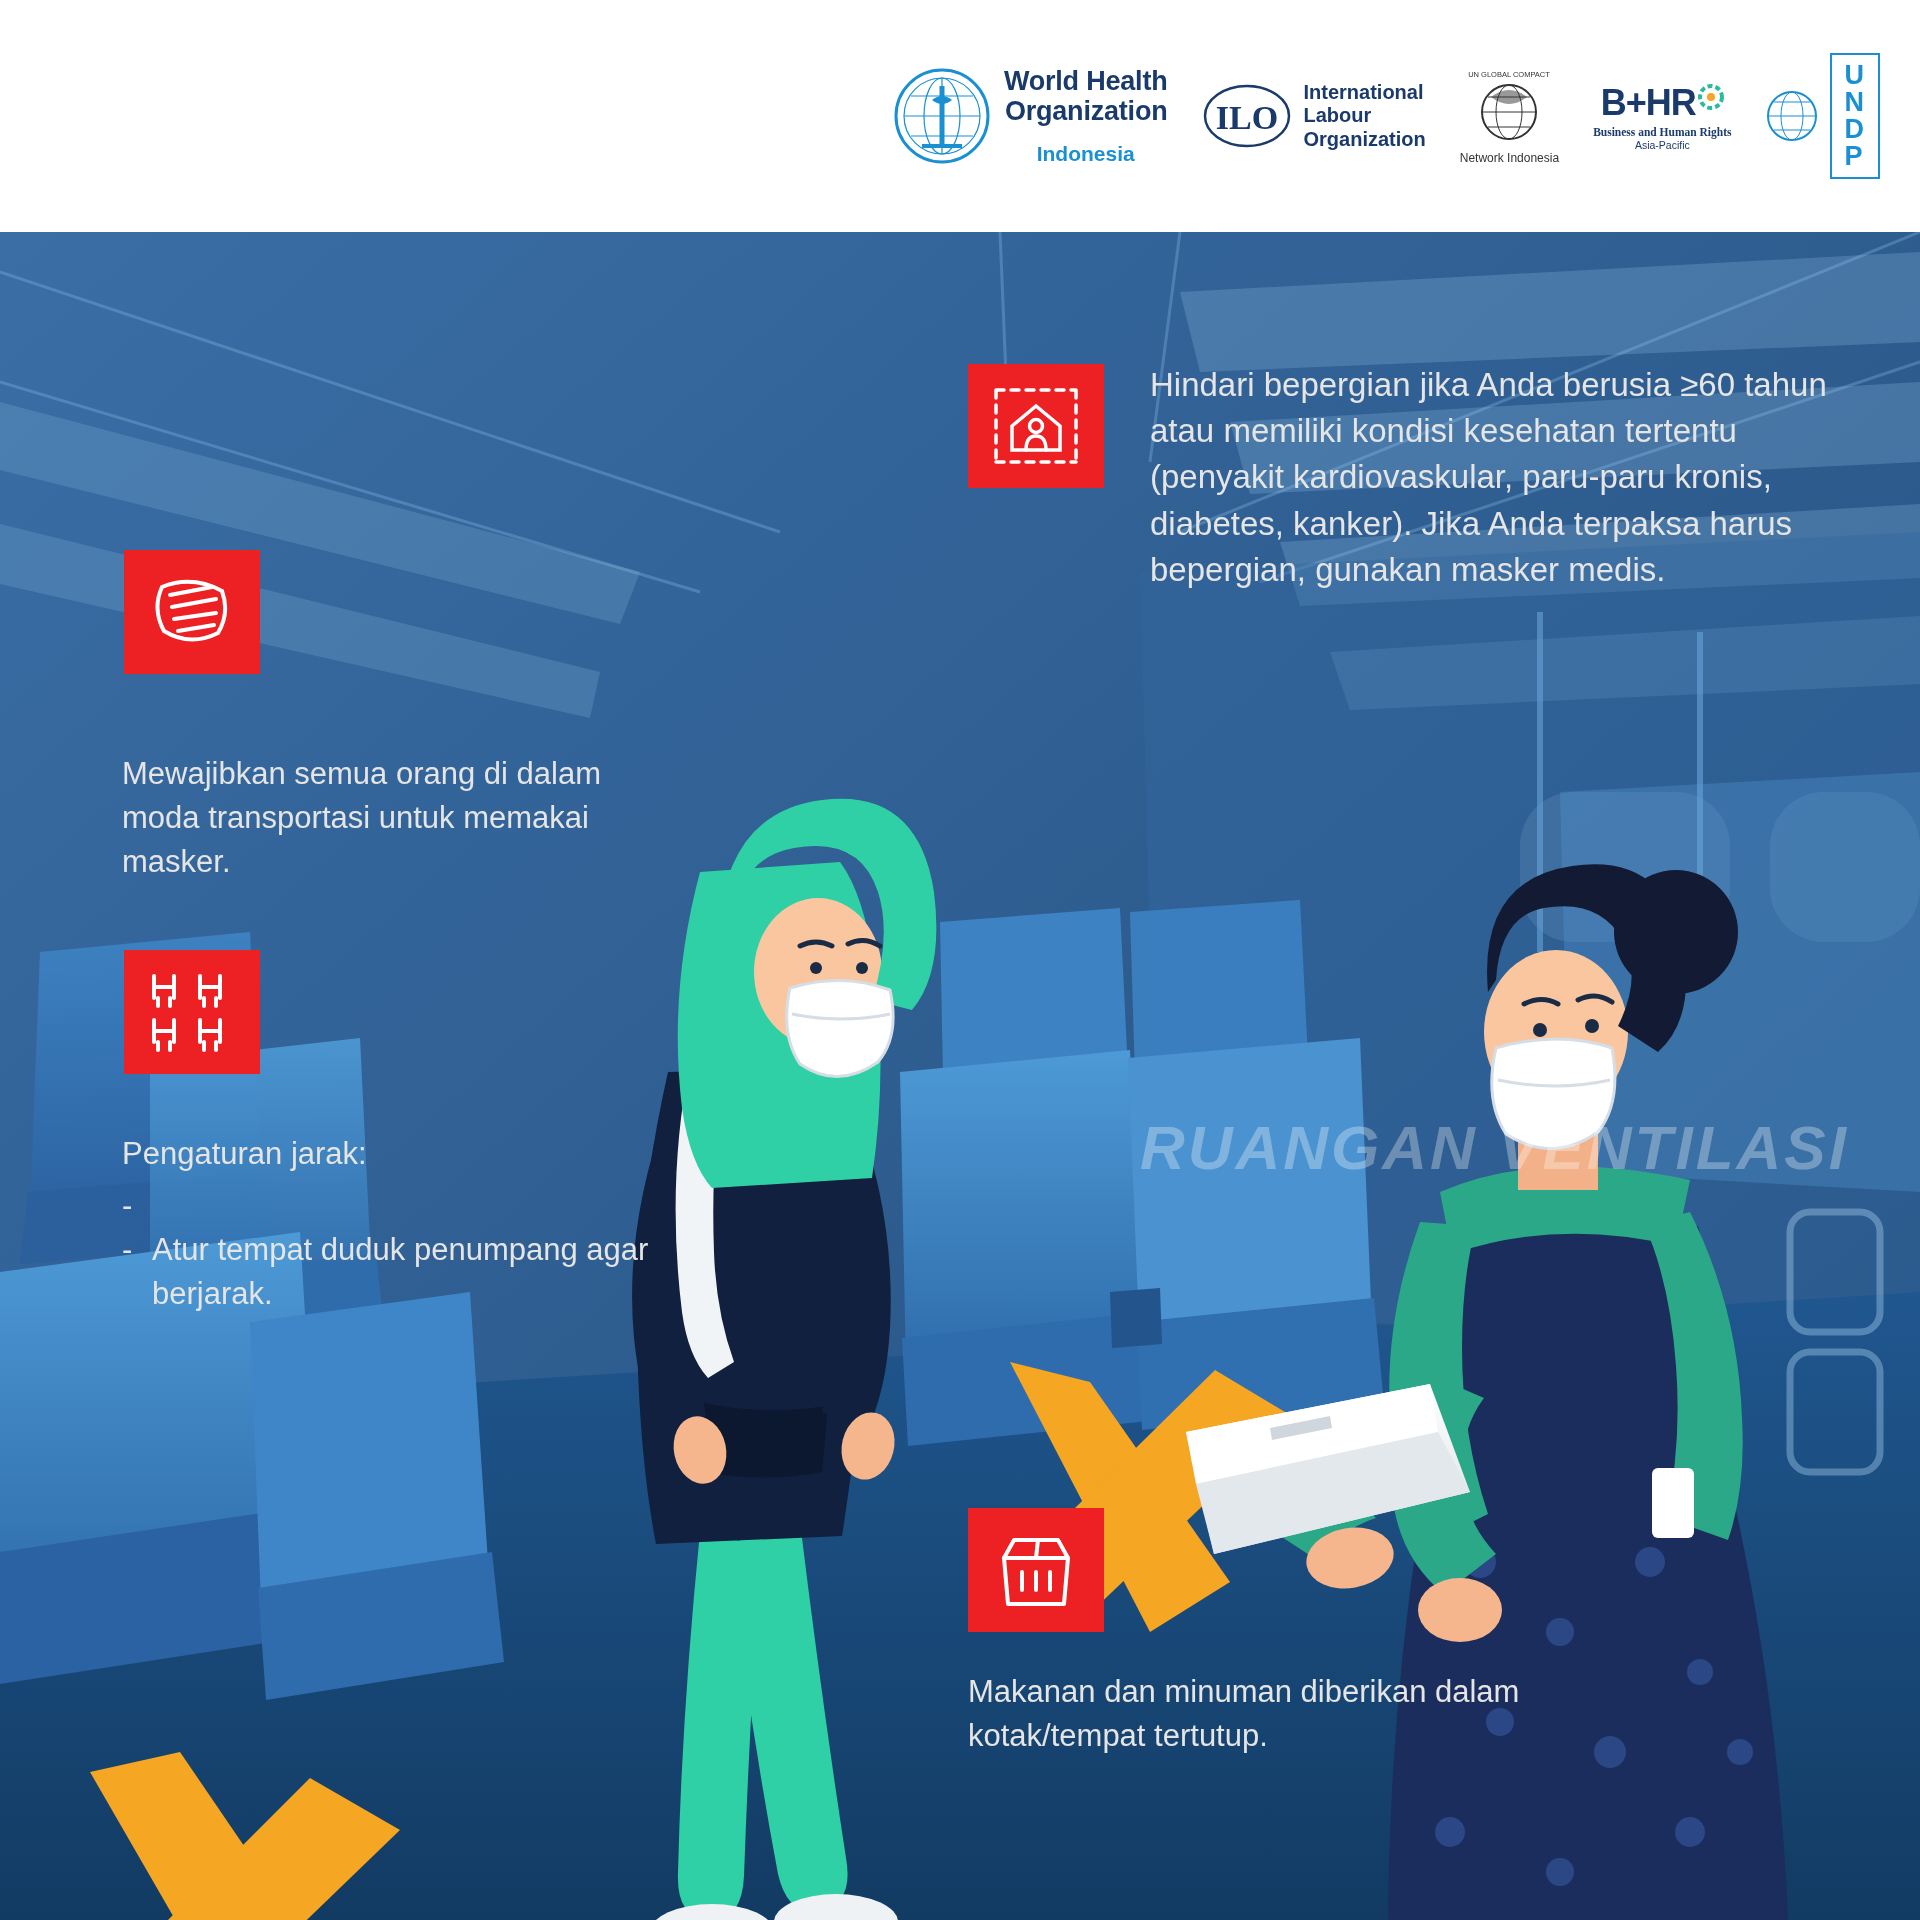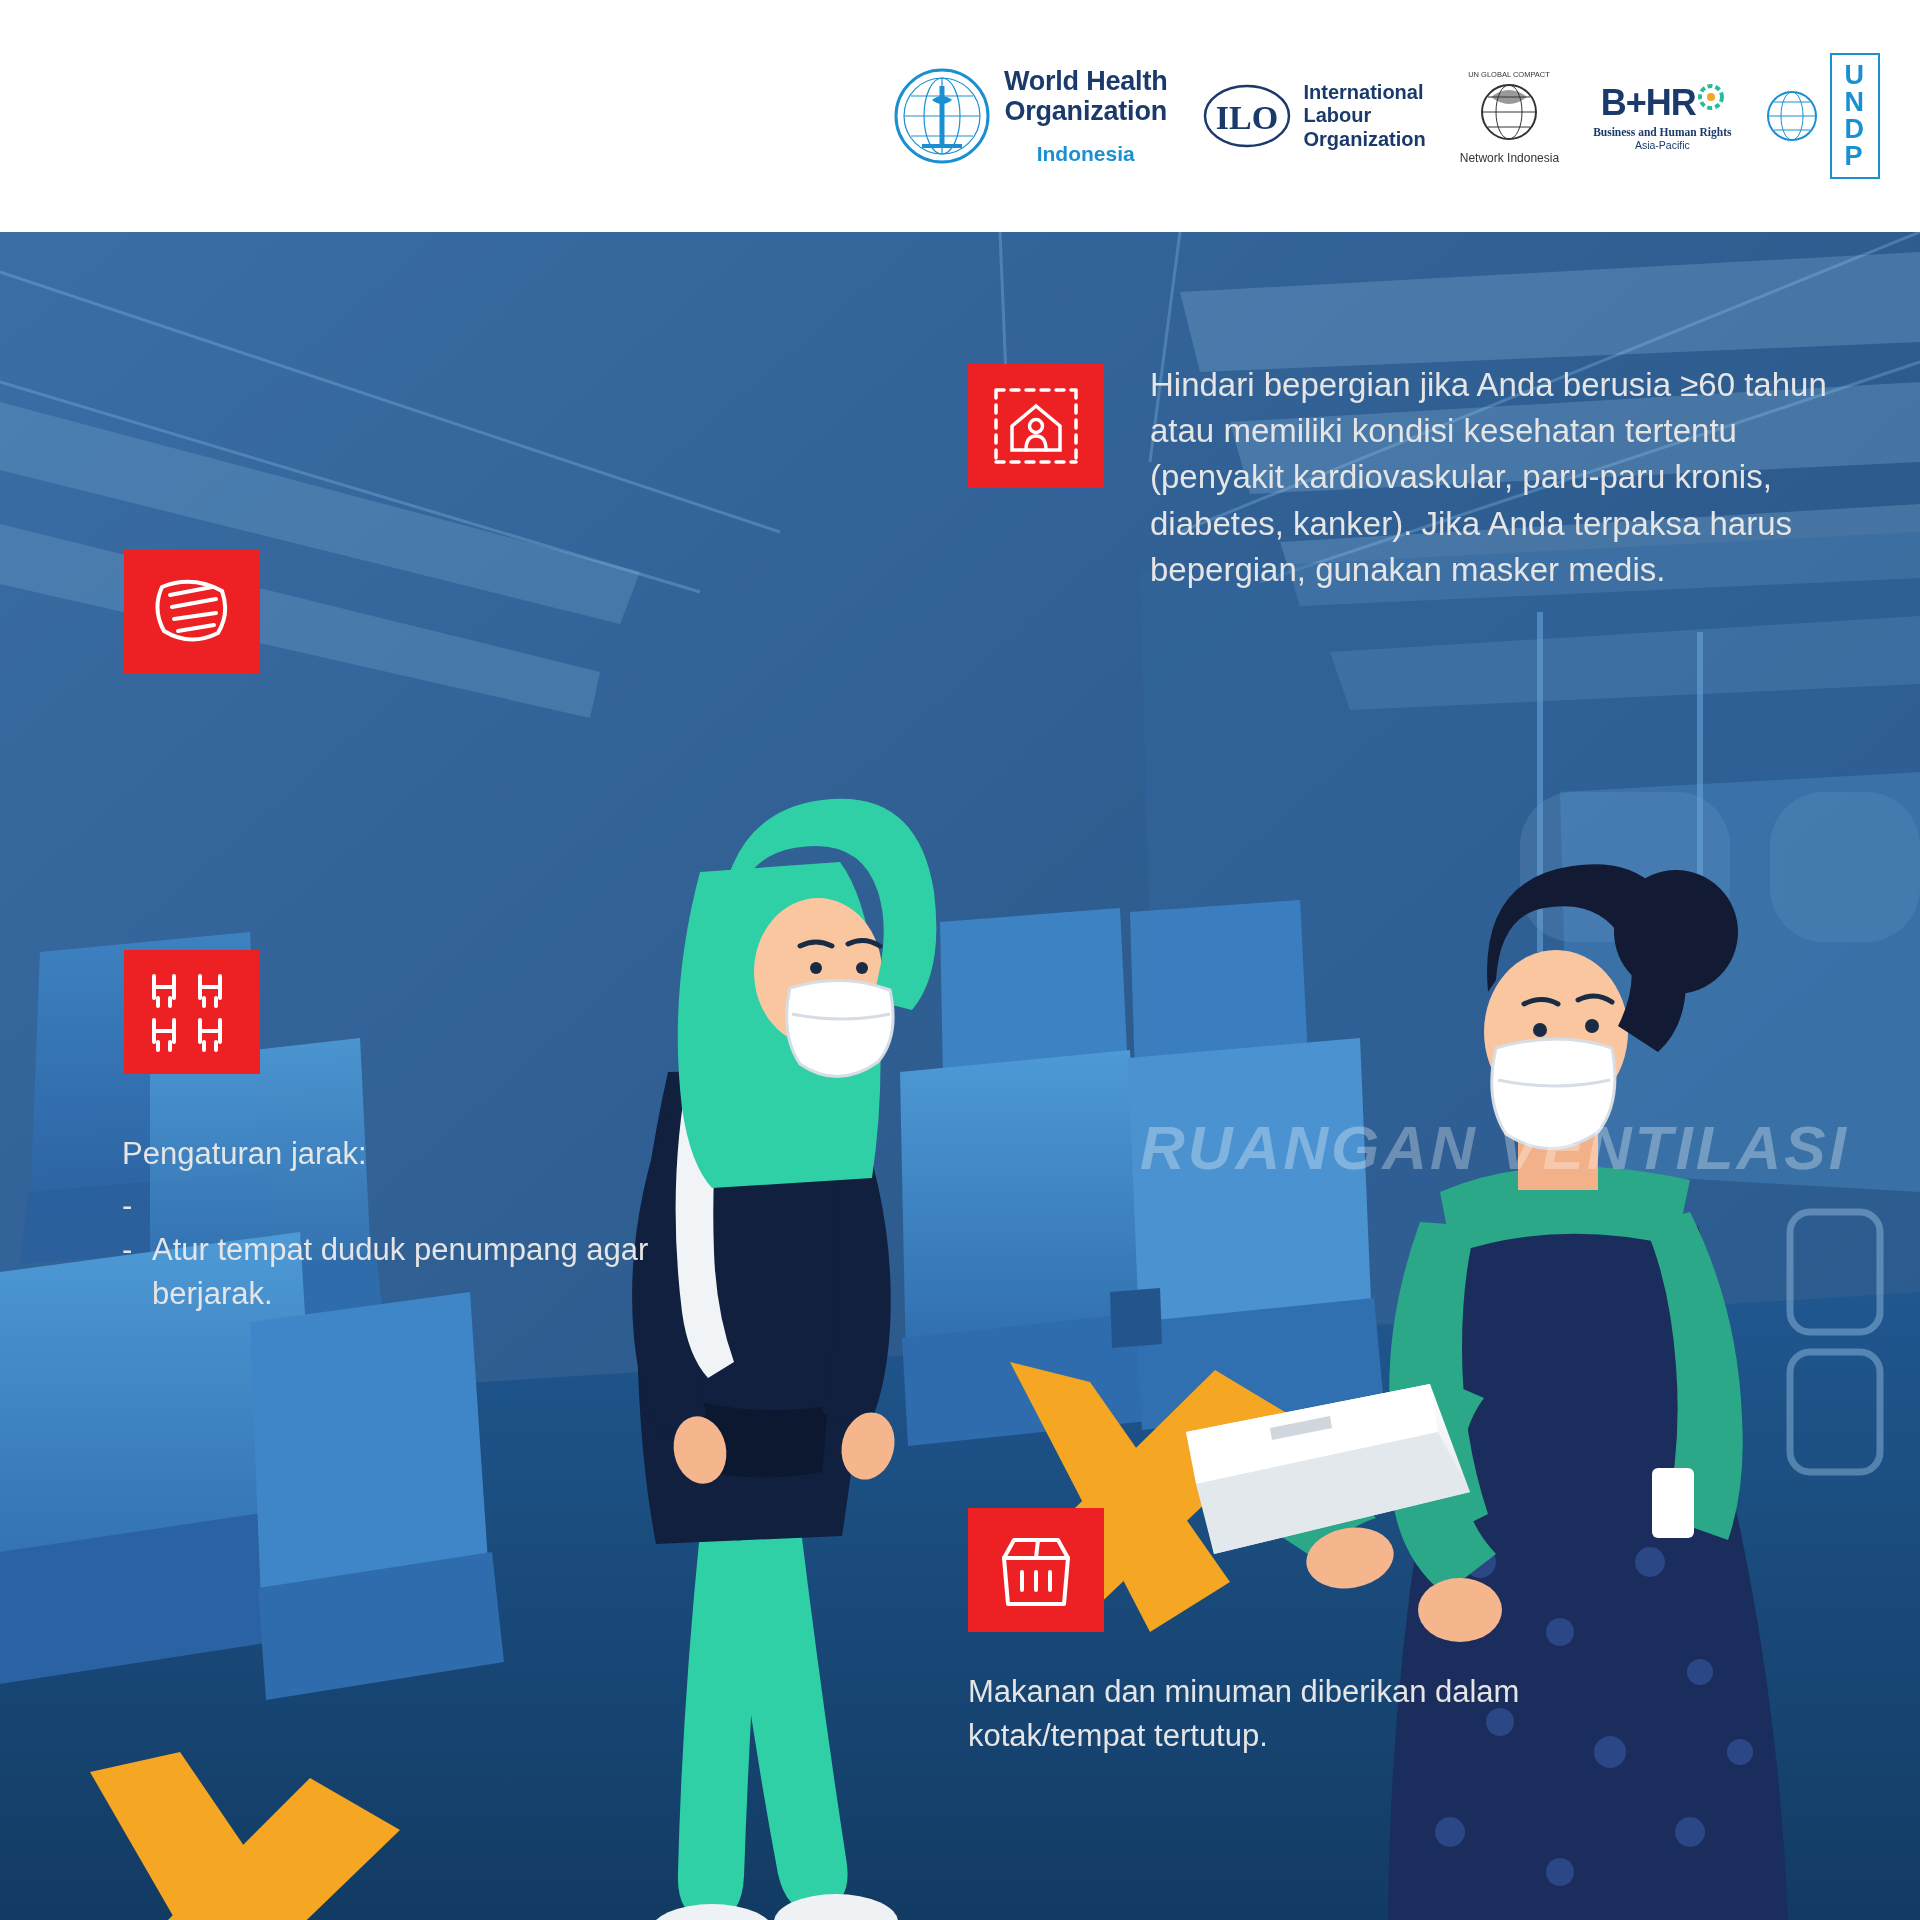--- a/index.html
+++ b/index.html
@@ -32,21 +32,21 @@
     display: flex;
     align-items: center;
     gap: 34px;
   }
   .logo-block { display: flex; align-items: center; gap: 12px; }
 
   
   .who-text { display: flex; flex-direction: column; align-items: center; }
   .who-line1 {
     font-size: 27px; font-weight: bold; color: #1a3a6b; line-height: 1.12;
-    letter-spacing: -0.2px; text-align: center; width: 100%;
+    letter-spacing: -0.2px; text-align: right; width: 100%;
   }
   .who-country {
     font-size: 21px; font-weight: bold; color: #1a8fd1; margin-top: 16px;
   }
   
   .ilo-text {
     font-size: 20px; font-weight: bold; color: #1a3a6b; line-height: 1.18;
   }
   
   .bhr-text { display:flex; flex-direction:column; align-items:center; }
@@ -402,20 +402,21 @@
     <svg width="96" height="78" viewBox="0 0 96 78">
       <g fill="none" stroke="#ffffff" stroke-width="4" stroke-linecap="round">
         <path d="M18 14 Q48 2 78 18 Q86 40 74 60 Q46 74 20 58 Q8 36 18 14 Z"></path>
         <path d="M26 22 L68 14"></path>
         <path d="M28 34 L72 26"></path>
         <path d="M30 46 L72 40"></path>
         <path d="M34 58 L70 52"></path>
       </g>
     </svg>
   </div>
+  <div class="body-text" style="left:122px; top:520px; width:560px;">Mewajibkan semua orang di dalam moda transportasi untuk memakai masker.</div>
 
   <div class="icon-box" style="left:124px; top:718px;">
     <svg width="96" height="84" viewBox="0 0 96 84">
       <g fill="none" stroke="#ffffff" stroke-width="4" stroke-linecap="round">
         <path d="M10 6 L10 28 M10 17 L30 17 M30 6 L30 28 M14 28 L14 36 M26 28 L26 36"></path>
         <path d="M56 6 L56 28 M56 17 L76 17 M76 6 L76 28 M60 28 L60 36 M72 28 L72 36"></path>
         <path d="M10 50 L10 72 M10 61 L30 61 M30 50 L30 72 M14 72 L14 80 M26 72 L26 80"></path>
         <path d="M56 50 L56 72 M56 61 L76 61 M76 50 L76 72 M60 72 L60 80 M72 72 L72 80"></path>
       </g>
     </svg>

